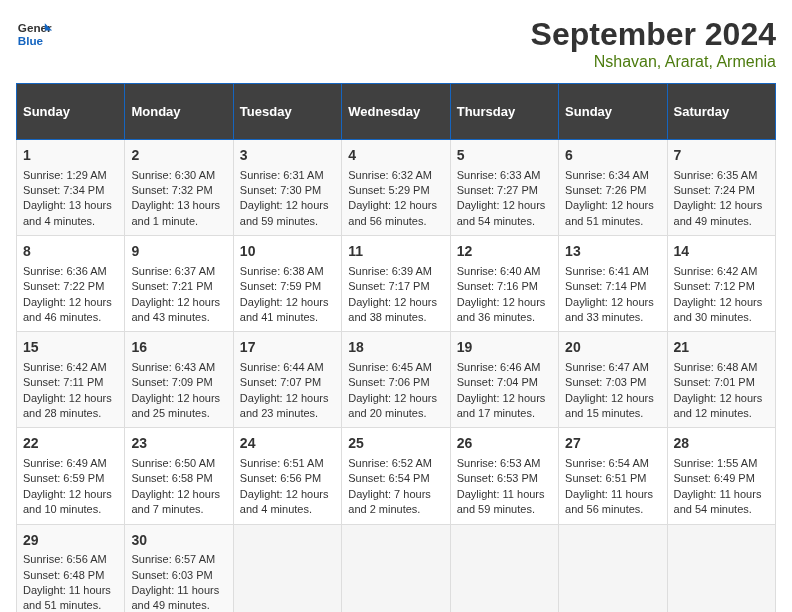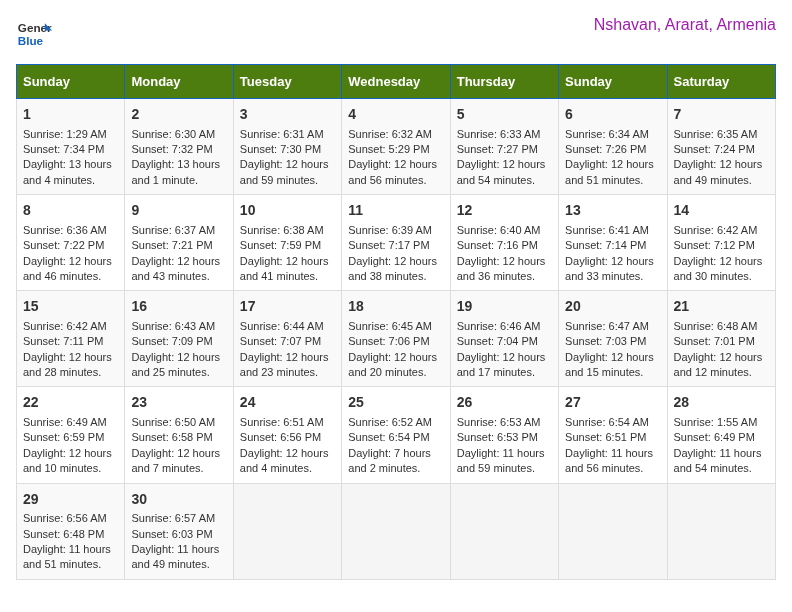--- a/index.html
+++ b/index.html
@@ -29,31 +29,31 @@
       text-align: right;
     }
     .title-block h1 {
       font-size: 32px;
       font-weight: bold;
       color: #333;
     }
     .title-block h2 {
       font-size: 16px;
       font-weight: normal;
-      color: #a21caf;
+      color: #4d7c0f;
     }
     table {
       width: 100%;
       border-collapse: collapse;
       font-size: 11px;
     }
     thead tr th {
-      background-color: #4d7c0f;
+      background-color: #404040;
       color: #fff;
-      padding: 9px 6px;
+      padding: 20px 6px;
       text-align: left;
       font-size: 13px;
       font-weight: bold;
       border: 1px solid #1565c0;
     }
     tbody tr td {
       vertical-align: top;
       padding: 6px;
       border: 1px solid #ddd;
       color: #333;
@@ -81,20 +81,21 @@
 
 <div class="header">
   <div class="logo">
     <svg class="logo-icon" viewBox="0 0 40 40">
       <text x="2" y="18" font-size="13" font-weight="bold" fill="#333">General</text>
       <text x="2" y="32" font-size="13" font-weight="bold" fill="#1565c0">Blue</text>
       <polygon points="32,8 40,16 32,16" fill="#1565c0"></polygon>
     </svg>
   </div>
   <div class="title-block">
+    <h1>September 2024</h1>
     <h2>Nshavan, Ararat, Armenia</h2>
   </div>
 </div>
 
 <table>
   <thead>
     <tr>
     <th>Sunday</th>
         <th>Monday</th>
         <th>Tuesday</th>

